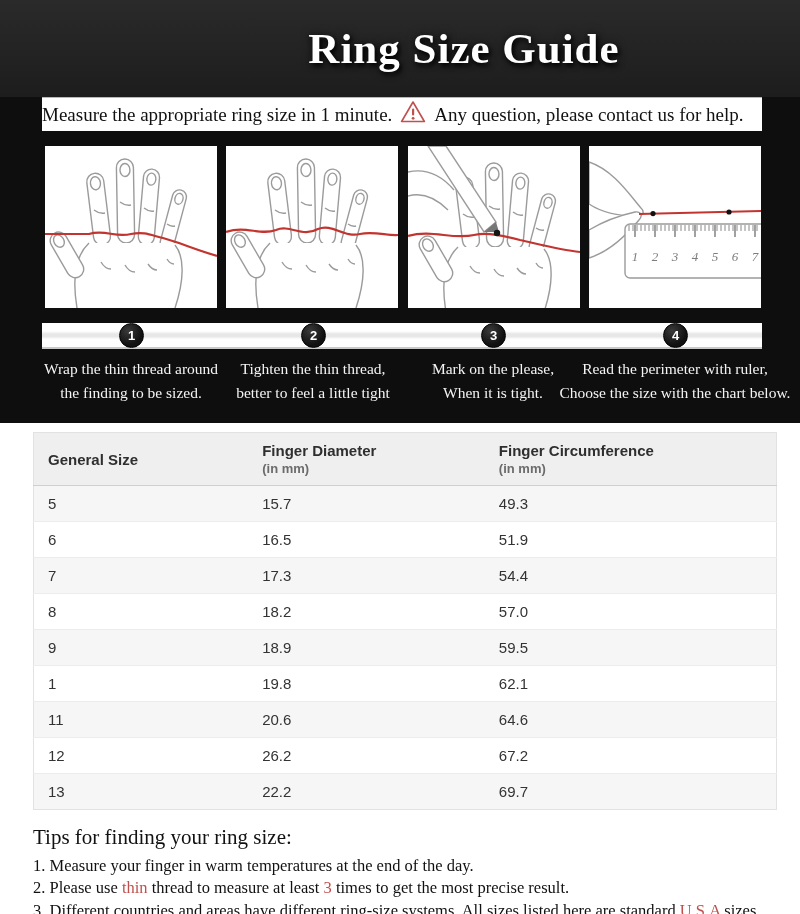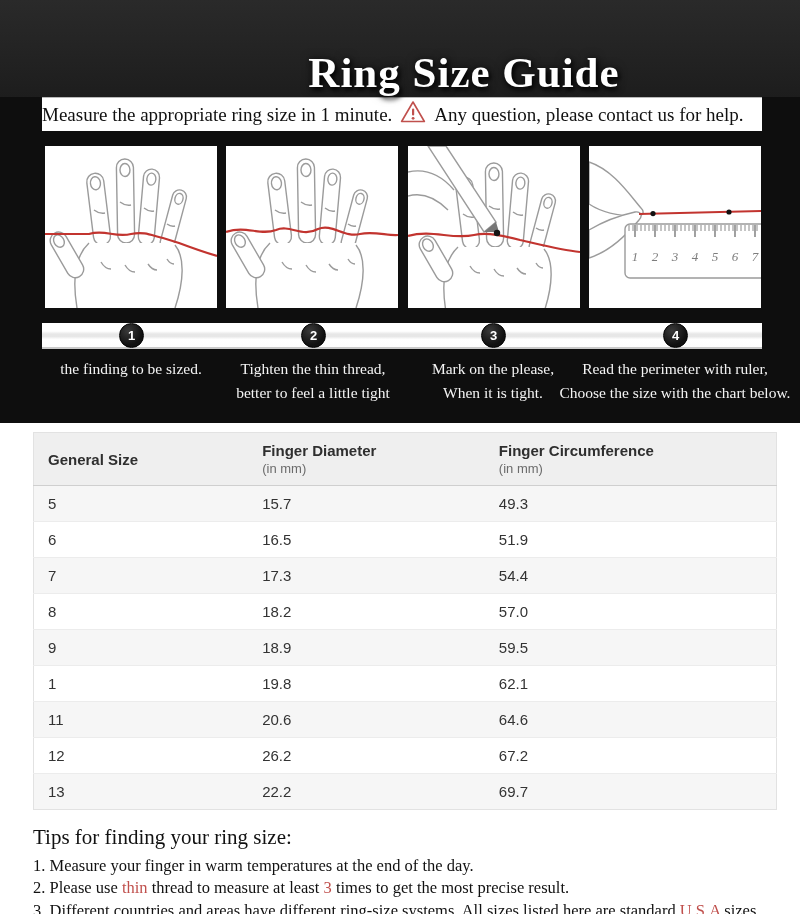--- a/index.html
+++ b/index.html
@@ -10,21 +10,21 @@
   }
   :root{
     --accent-red:#c0504d;
     --thread-red:#c2342f;
     --line-gray:#9b9b9b;
   }
   
   .top-header{
     height:97px;
     background:linear-gradient(180deg,#2a2a2a 0%,#232323 55%,#1d1d1d 100%);
-    display:flex;align-items:flex-end;justify-content:center;
+    display:flex;align-items:center;justify-content:center;
   }
   .page-title{
     color:#ffffff;
     font-size:43px;
     font-weight:600;
     letter-spacing:1px;
     transform:translateX(64px);
     text-shadow:2px 3px 5px rgba(0,0,0,0.95), 0 0 10px rgba(0,0,0,0.6);
     font-family:"Liberation Serif", serif;
   }
@@ -101,21 +101,21 @@
     background:#efefef;
     text-align:left;
     font-size:15px;
     padding:8px 14px;
     height:36px;
     vertical-align:middle;
     border-bottom:1px solid #cfcfcf;
     font-weight:bold;color:#2f2f2f;
   }
   table.size-table th .sublabel{
-    display:block;font-weight:normal;font-size:13px;color:#6b6b6b;margin-top:2px;
+    display:block;font-weight:bold;font-size:13px;color:#6b6b6b;margin-top:2px;
   }
   table.size-table td{
     font-size:15px;
     padding:0 14px;
     height:35px;
     border-top:1px solid #ececec;
   }
   table.size-table col.c1{width:215px;}
   table.size-table col.c2{width:237px;}
   table.size-table col.c3{width:292px;}
@@ -244,20 +244,21 @@
 
   <div class="step-bar">
     <div class="step-circle">1</div>
     <div class="step-circle">2</div>
     <div class="step-circle">3</div>
     <div class="step-circle">4</div>
   </div>
 
   <div class="captions">
     <div class="caption">
+      <span>Wrap the thin thread around</span>
       <span>the finding to be sized.</span>
     </div>
     <div class="caption">
       <span>Tighten the thin thread,</span>
       <span>better to feel a little tight</span>
     </div>
     <div class="caption">
       <span>Mark on the please,</span>
       <span>When it is tight.</span>
     </div>

